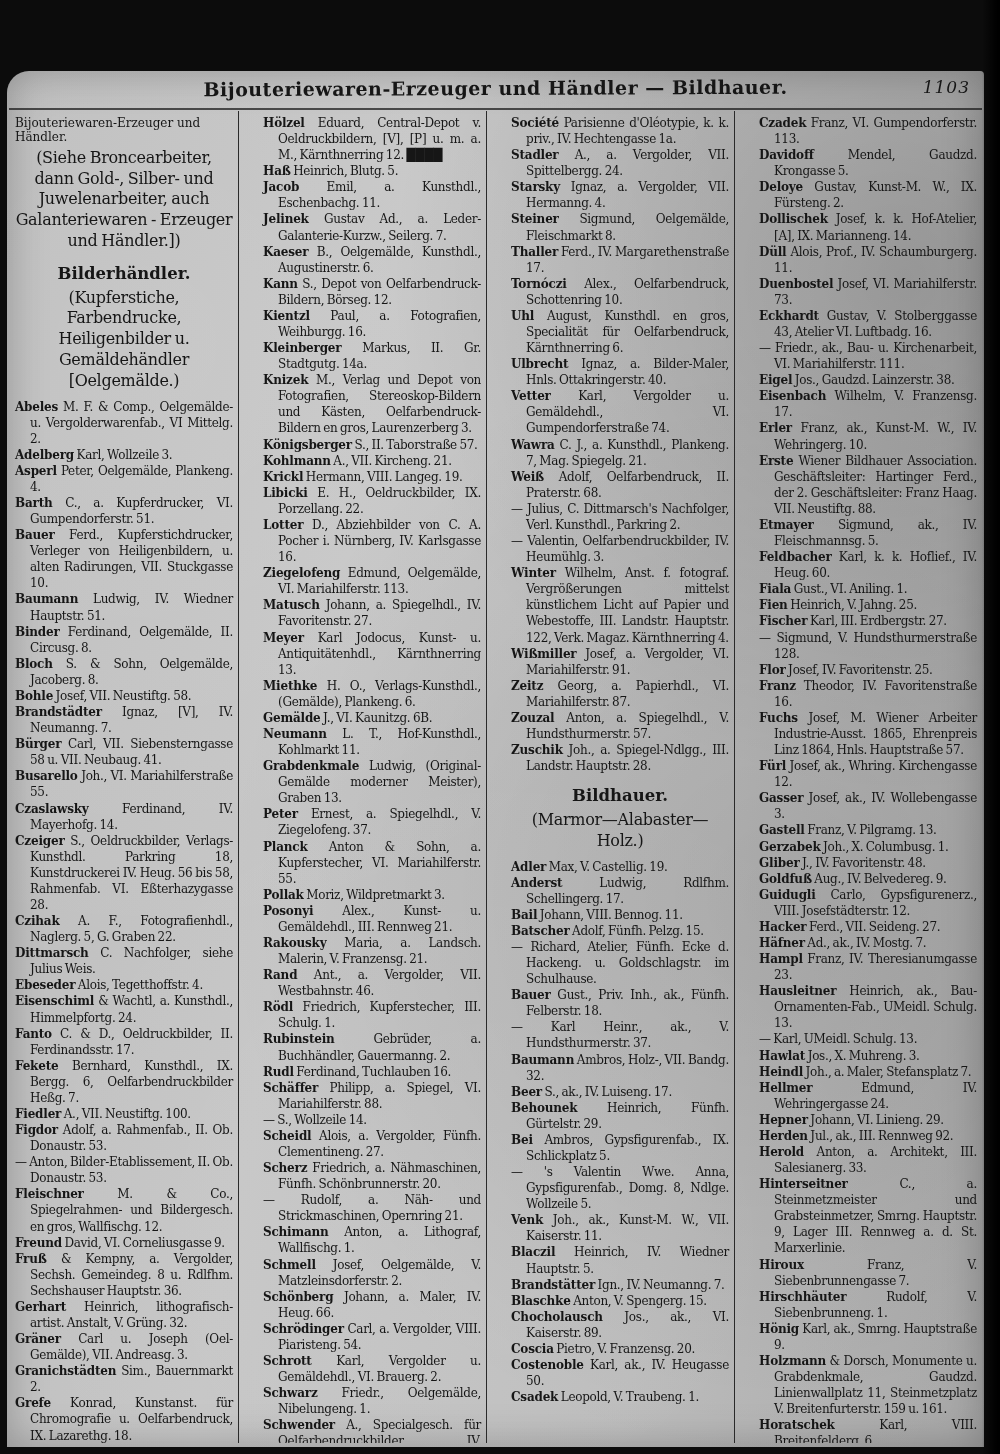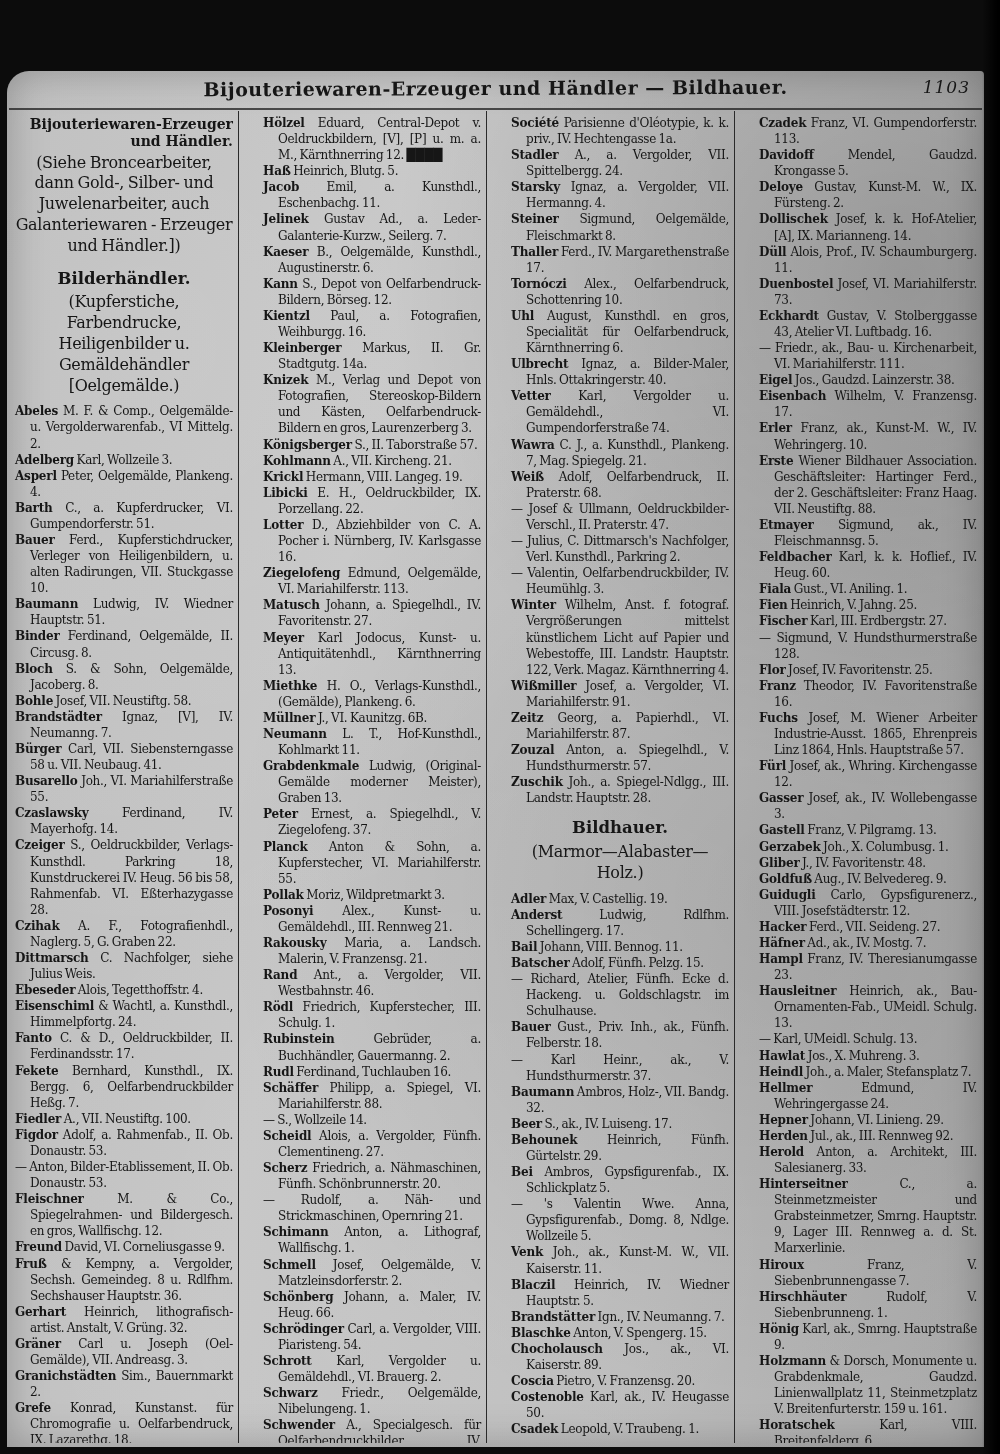--- a/index.html
+++ b/index.html
@@ -31,21 +31,21 @@
   }
   .hdr-page{position:absolute;right:-16px;top:2px;font-size:17px;letter-spacing:1px;font-style:italic;}
   .hdr-rule{height:2px;background:#1d1d1d;margin:3px 2px 0 2px;opacity:.75;}
   .cols{position:absolute;top:40px;bottom:4px;left:2px;right:2px;display:flex;}
   .col{
     flex:1 1 0;padding:4px 5px 0 6px;overflow:hidden;
     font-size:12px;line-height:1.34;letter-spacing:-.3px;word-spacing:-1px;
   }
   .col + .col{border-left:1.5px solid #2a2a2a;padding-left:24px;}
   .blk{margin:0;}
-  .h1{font-weight:bold;text-align:right;font-size:14px;line-height:1.2;
+  .h1{font-weight:normal;text-align:left;font-size:12px;line-height:1.2;
       letter-spacing:0;word-spacing:0;margin:1px 0 3px;}
   .h2{font-weight:bold;text-align:center;font-size:16.5px;line-height:1.2;
       letter-spacing:0;word-spacing:0;margin:12px 0 4px;}
   .note{text-align:center;font-size:16px;line-height:1.3;margin:0 0 7px;}
   .entry,.dash{text-align:justify;padding-left:15px;text-indent:-15px;}
   .nm{font-weight:bold;letter-spacing:-.2px;}
 </style>
 </head>
 <body>
 
@@ -108,21 +108,21 @@
         <div class="blk entry"><span class="nm">Knizek</span> M., Verlag und Depot von Fotografien, Stereoskop-Bildern und Kästen, Oelfarbendruck-Bildern en gros, Laurenzerberg 3.</div>
         <div class="blk entry"><span class="nm">Königsberger</span> S., II. Taborstraße 57.</div>
         <div class="blk entry"><span class="nm">Kohlmann</span> A., VII. Kircheng. 21.</div>
         <div class="blk entry"><span class="nm">Krickl</span> Hermann, VIII. Langeg. 19.</div>
         <div class="blk entry"><span class="nm">Libicki</span> E. H., Oeldruckbilder, IX. Porzellang. 22.</div>
         <div class="blk entry"><span class="nm">Lotter</span> D., Abziehbilder von C. A. Pocher i. Nürnberg, IV. Karlsgasse 16.</div>
         <div class="blk entry"><span class="nm">Ziegelofeng</span> Edmund, Oelgemälde, VI. Mariahilferstr. 113.</div>
         <div class="blk entry"><span class="nm">Matusch</span> Johann, a. Spiegelhdl., IV. Favoritenstr. 27.</div>
         <div class="blk entry"><span class="nm">Meyer</span> Karl Jodocus, Kunst- u. Antiquitätenhdl., Kärnthnerring 13.</div>
         <div class="blk entry"><span class="nm">Miethke</span> H. O., Verlags-Kunsthdl., (Gemälde), Plankeng. 6.</div>
-        <div class="blk entry"><span class="nm">Müllner</span> J., VI. Kaunitzg. 6B.</div>
+        <div class="blk entry"><span class="nm">Gemälde</span> J., VI. Kaunitzg. 6B.</div>
         <div class="blk entry"><span class="nm">Neumann</span> L. T., Hof-Kunsthdl., Kohlmarkt 11.</div>
         <div class="blk entry"><span class="nm">Grabdenkmale</span> Ludwig, (Original-Gemälde moderner Meister), Graben 13.</div>
         <div class="blk entry"><span class="nm">Peter</span> Ernest, a. Spiegelhdl., V. Ziegelofeng. 37.</div>
         <div class="blk entry"><span class="nm">Planck</span> Anton &amp; Sohn, a. Kupferstecher, VI. Mariahilferstr. 55.</div>
         <div class="blk entry"><span class="nm">Pollak</span> Moriz, Wildpretmarkt 3.</div>
         <div class="blk entry"><span class="nm">Posonyi</span> Alex., Kunst- u. Gemäldehdl., III. Rennweg 21.</div>
         <div class="blk entry"><span class="nm">Rakousky</span> Maria, a. Landsch. Malerin, V. Franzensg. 21.</div>
         <div class="blk entry"><span class="nm">Rand</span> Ant., a. Vergolder, VII. Westbahnstr. 46.</div>
         <div class="blk entry"><span class="nm">Rödl</span> Friedrich, Kupferstecher, III. Schulg. 1.</div>
         <div class="blk entry"><span class="nm">Rubinstein</span> Gebrüder, a. Buchhändler, Gauermanng. 2.</div>
@@ -145,21 +145,20 @@
         <div class="blk entry"><span class="nm">Stadler</span> A., a. Vergolder, VII. Spittelbergg. 24.</div>
         <div class="blk entry"><span class="nm">Starsky</span> Ignaz, a. Vergolder, VII. Hermanng. 4.</div>
         <div class="blk entry"><span class="nm">Steiner</span> Sigmund, Oelgemälde, Fleischmarkt 8.</div>
         <div class="blk entry"><span class="nm">Thaller</span> Ferd., IV. Margarethenstraße 17.</div>
         <div class="blk entry"><span class="nm">Tornóczi</span> Alex., Oelfarbendruck, Schottenring 10.</div>
         <div class="blk entry"><span class="nm">Uhl</span> August, Kunsthdl. en gros, Specialität für Oelfarbendruck, Kärnthnerring 6.</div>
         <div class="blk entry"><span class="nm">Ulbrecht</span> Ignaz, a. Bilder-Maler, Hnls. Ottakringerstr. 40.</div>
         <div class="blk entry"><span class="nm">Vetter</span> Karl, Vergolder u. Gemäldehdl., VI. Gumpendorferstraße 74.</div>
         <div class="blk entry"><span class="nm">Wawra</span> C. J., a. Kunsthdl., Plankeng. 7, Mag. Spiegelg. 21.</div>
         <div class="blk entry"><span class="nm">Weiß</span> Adolf, Oelfarbendruck, II. Praterstr. 68.</div>
-        <div class="blk dash">— Josef &amp; Ullmann, Oeldruckbilder-Verschl., II. Praterstr. 47.</div>
         <div class="blk dash">— Julius, C. Dittmarsch's Nachfolger, Verl. Kunsthdl., Parkring 2.</div>
         <div class="blk dash">— Valentin, Oelfarbendruckbilder, IV. Heumühlg. 3.</div>
         <div class="blk entry"><span class="nm">Winter</span> Wilhelm, Anst. f. fotograf. Vergrößerungen mittelst künstlichem Licht auf Papier und Webestoffe, III. Landstr. Hauptstr. 122, Verk. Magaz. Kärnthnerring 4.</div>
         <div class="blk entry"><span class="nm">Wißmiller</span> Josef, a. Vergolder, VI. Mariahilferstr. 91.</div>
         <div class="blk entry"><span class="nm">Zeitz</span> Georg, a. Papierhdl., VI. Mariahilferstr. 87.</div>
         <div class="blk entry"><span class="nm">Zouzal</span> Anton, a. Spiegelhdl., V. Hundsthurmerstr. 57.</div>
         <div class="blk entry"><span class="nm">Zuschik</span> Joh., a. Spiegel-Ndlgg., III. Landstr. Hauptstr. 28.</div>
         <div class="blk h2">Bildhauer.</div>
         <div class="blk note">(Marmor—Alabaster—Holz.)</div>
         <div class="blk entry"><span class="nm">Adler</span> Max, V. Castellig. 19.</div>

